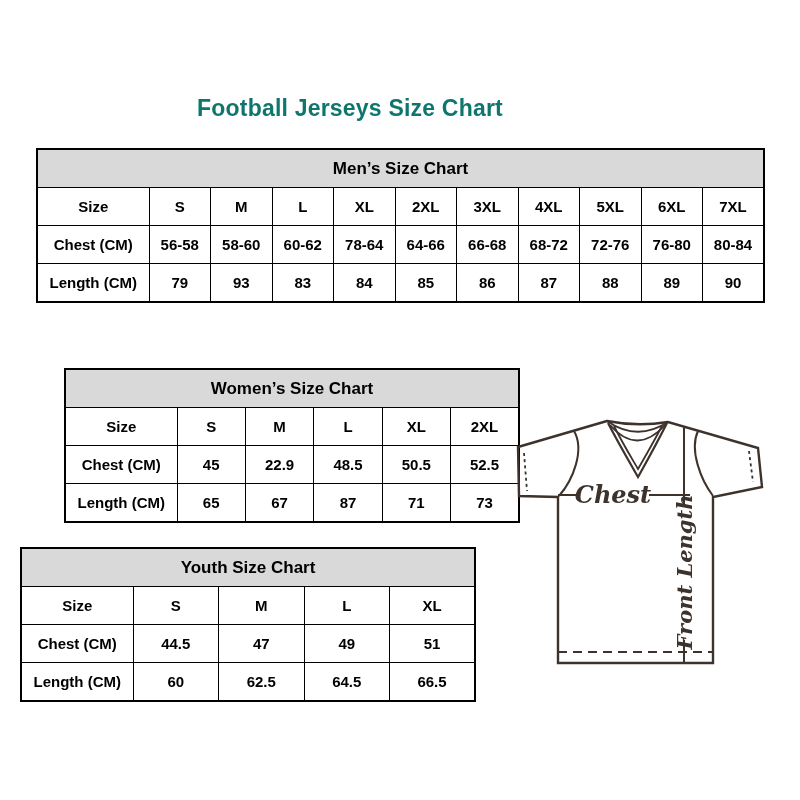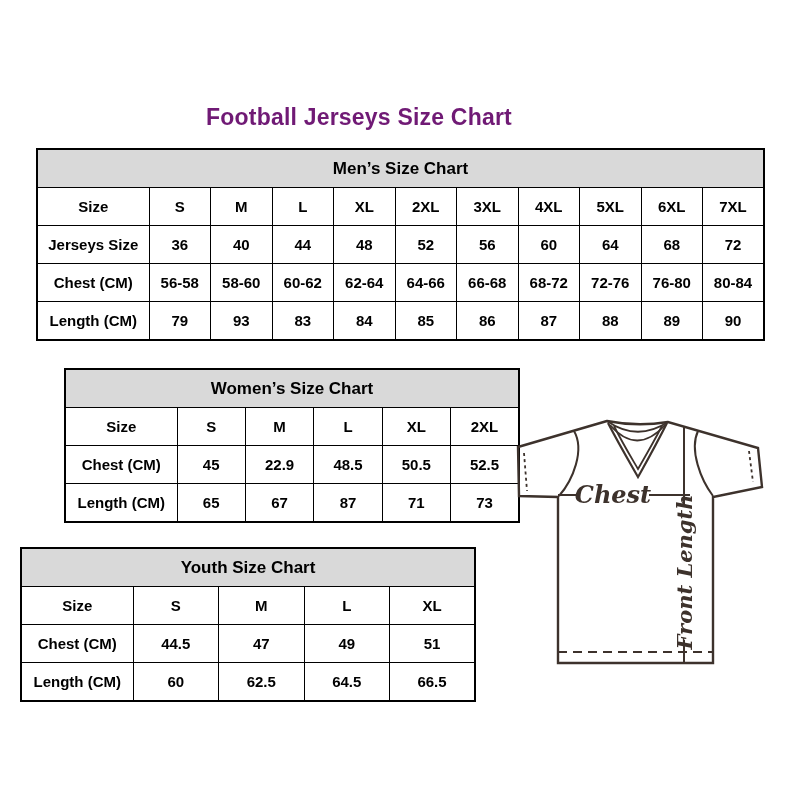--- a/index.html
+++ b/index.html
@@ -1,22 +1,22 @@
 <!DOCTYPE html>
 <html style="--header-bg: #d9d9d9; --diagram-stroke: #3d322c;"><head>
 <meta charset="utf-8">
 <style>
   html,body{margin:0;padding:0;}
   body{
     width:800px;height:800px;position:relative;background:#ffffff;
     font-family:"Liberation Sans",sans-serif;overflow:hidden;
   }
   .page-title{
-    position:absolute;top:95px;left:0;width:700px;margin:9px;
-    text-align:center;font-size:23px;font-weight:bold;color:#701a75;
+    position:absolute;top:95px;left:0;width:700px;margin:0;
+    text-align:center;font-size:23px;font-weight:bold;color:#0f766e;
     letter-spacing:0.2px;
   }
   table.size-table{
     position:absolute;border-collapse:collapse;table-layout:fixed;
     border:2px solid #000;background:#fff;
   }
   .size-table th,.size-table td{
     border:1.5px solid #000;text-align:center;vertical-align:middle;
     font-weight:bold;color:#000;padding:0;overflow:hidden;
   }
@@ -56,38 +56,25 @@
         <td>L</td>
         <td>XL</td>
         <td>2XL</td>
         <td>3XL</td>
         <td>4XL</td>
         <td>5XL</td>
         <td>6XL</td>
         <td>7XL</td>
       </tr>
       <tr>
-        <td>Jerseys Size</td>
-        <td>36</td>
-        <td>40</td>
-        <td>44</td>
-        <td>48</td>
-        <td>52</td>
-        <td>56</td>
-        <td>60</td>
-        <td>64</td>
-        <td>68</td>
-        <td>72</td>
-      </tr>
-      <tr>
         <td>Chest (CM)</td>
         <td>56-58</td>
         <td>58-60</td>
         <td>60-62</td>
-        <td>62-64</td>
+        <td>78-64</td>
         <td>64-66</td>
         <td>66-68</td>
         <td>68-72</td>
         <td>72-76</td>
         <td>76-80</td>
         <td>80-84</td>
       </tr>
       <tr>
         <td>Length (CM)</td>
         <td>79</td>

